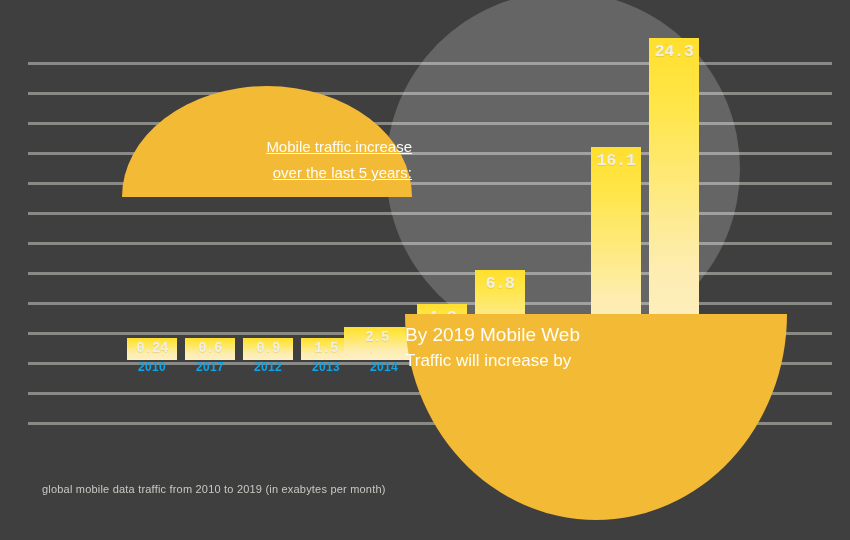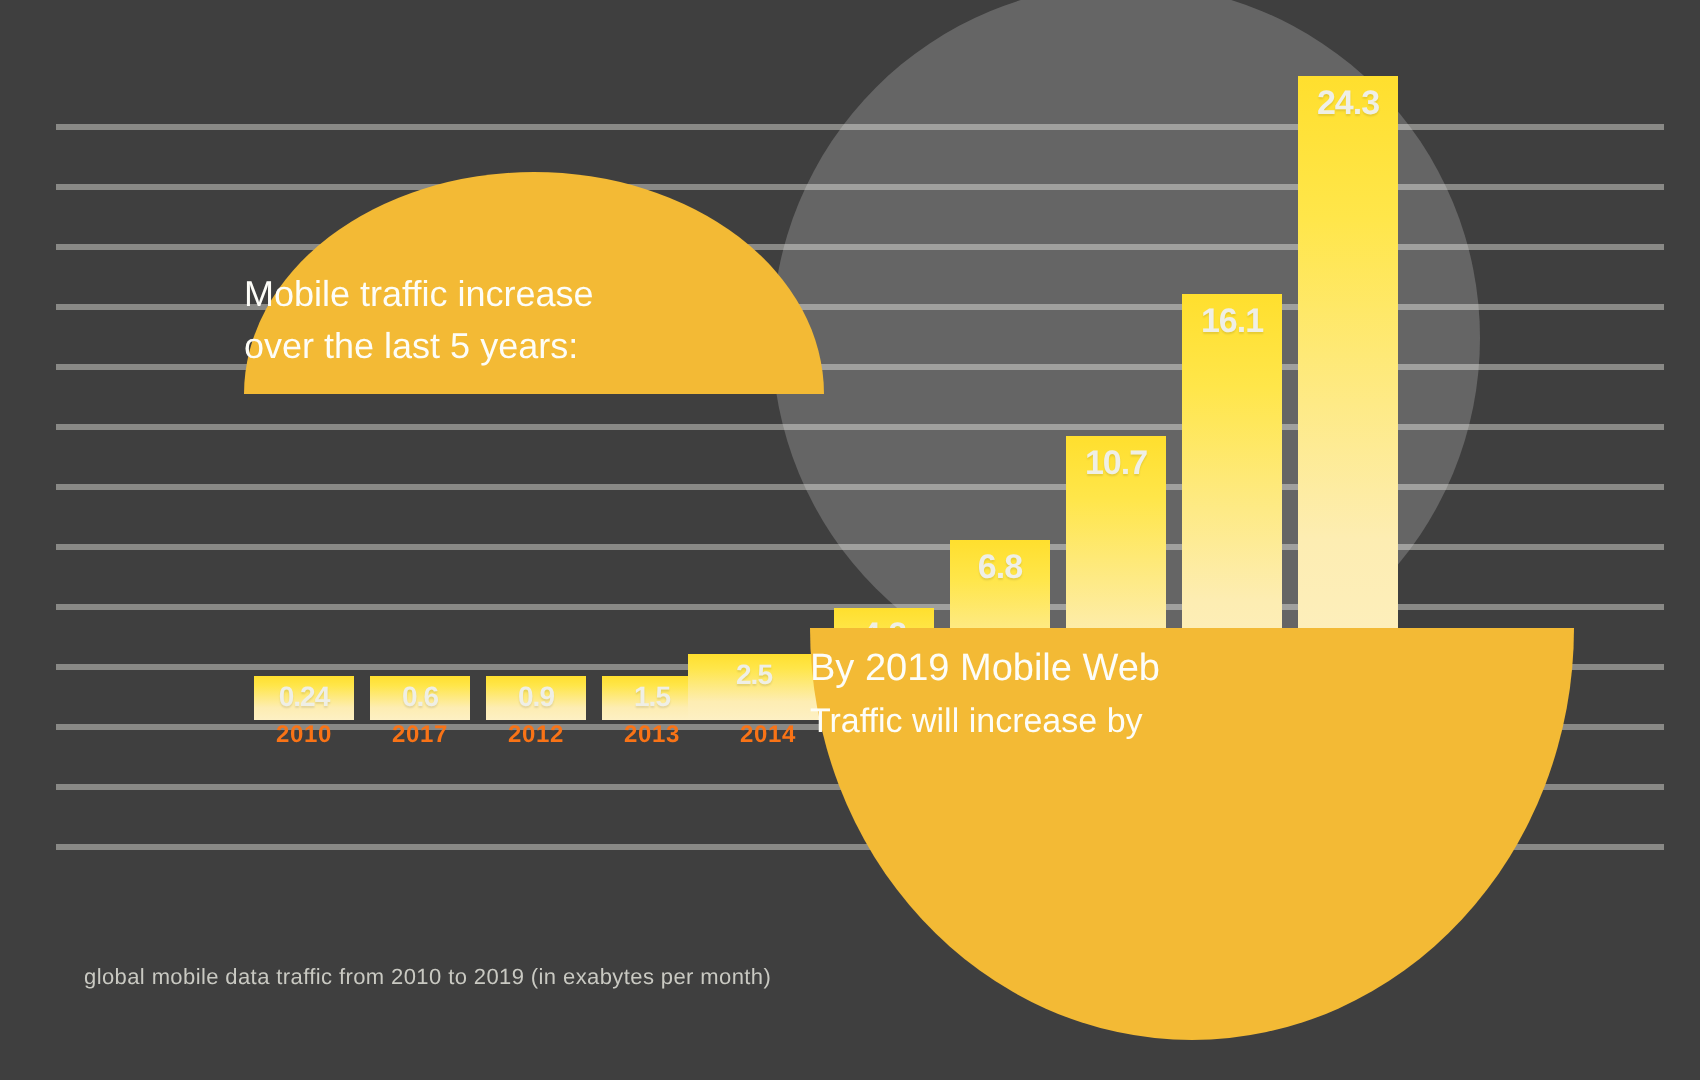--- a/index.html
+++ b/index.html
@@ -44,20 +44,21 @@
   #plot{
     position:absolute;
     z-index:3;
     left:0; top:0; width:850px; height:425px;
   }
   .bar{
     position:absolute;
     bottom:65px;
     width:50px;
     background:linear-gradient(180deg,#ffdf2e 0%,#ffe64a 22%,#fdedb2 72%,#fdf0c4 100%);
+    font-family:Liberation Mono, monospace;
   }
   .bar .val{
     position:absolute;
     top:4px; left:0; right:0;
     text-align:center;
     color:#efefe6;
     font-size:17px;
     font-weight:bold;
     letter-spacing:-.5px;
     text-shadow:0 1px 1px rgba(0,0,0,.10);
@@ -67,43 +68,44 @@
   
   #axis{
     position:absolute;
     z-index:4;
     left:0; top:360px; width:850px; height:22px;
   }
   .year{
     position:absolute;
     width:50px;
     text-align:center;
-    color:#f97316;
+    color:#0ea5e9;
     font-size:12px;
     font-weight:bold;
     letter-spacing:.3px;
   }
 
   
   #callout-top{
     position:absolute;
     z-index:5;
     left:122px; top:86px;
     width:290px; height:222px;
     border-radius:50%;
     background:#f3ba35;
     clip-path: inset(0 0 111px 0);
   }
   #callout-top .txt{
     position:absolute;
     left:0; right:0; top:48px;
-    text-align:left;
+    text-align:right;
     color:#fdfdf8;
-    font-size:18px;
+    font-size:15px;
     line-height:26px;
+    text-decoration:underline;
   }
 
   
   #callout-bottom{
     position:absolute;
     z-index:6;
     left:405px; top:108px;
     width:382px; height:412px;
     border-radius:50%;
     background:#f3ba35;
@@ -172,23 +174,20 @@
       </div>
       <div class="bar small" style="left: 344px; width: 50px; height: 33px; padding-left: 16px;">
         <span class="val">2.5</span>
       </div>
       <div class="bar" style="left: 417px; width: 50px; height: 56px;">
         <span class="val">4.2</span>
       </div>
       <div class="bar" style="left: 475px; width: 50px; height: 90px;">
         <span class="val">6.8</span>
       </div>
-      <div class="bar" style="left: 533px; width: 50px; height: 142px;">
-        <span class="val">10.7</span>
-      </div>
       <div class="bar" style="left: 591px; width: 50px; height: 213px; margin-top: 36px;">
         <span class="val">16.1</span>
       </div>
       <div class="bar" style="left: 649px; width: 50px; height: 322px;">
         <span class="val">24.3</span>
       </div>
     </div>
 
   <div id="axis">
       <div class="year" style="left: 127px;">2010</div>

